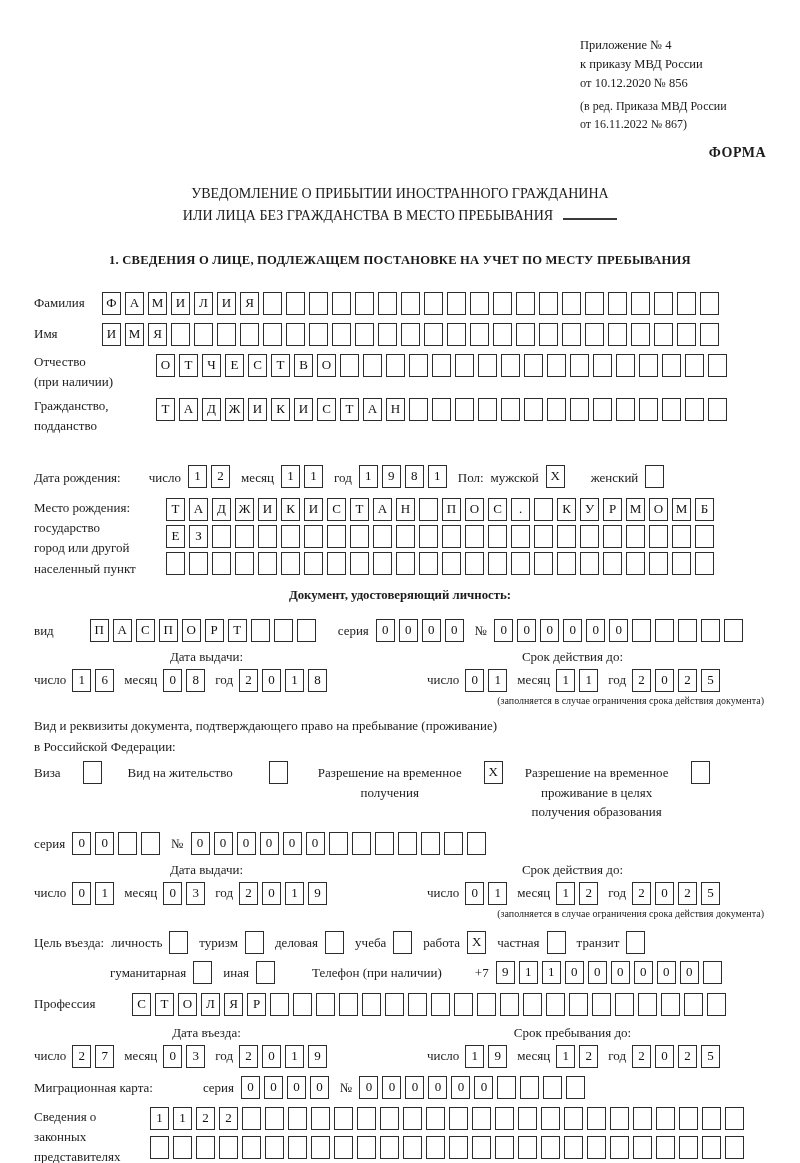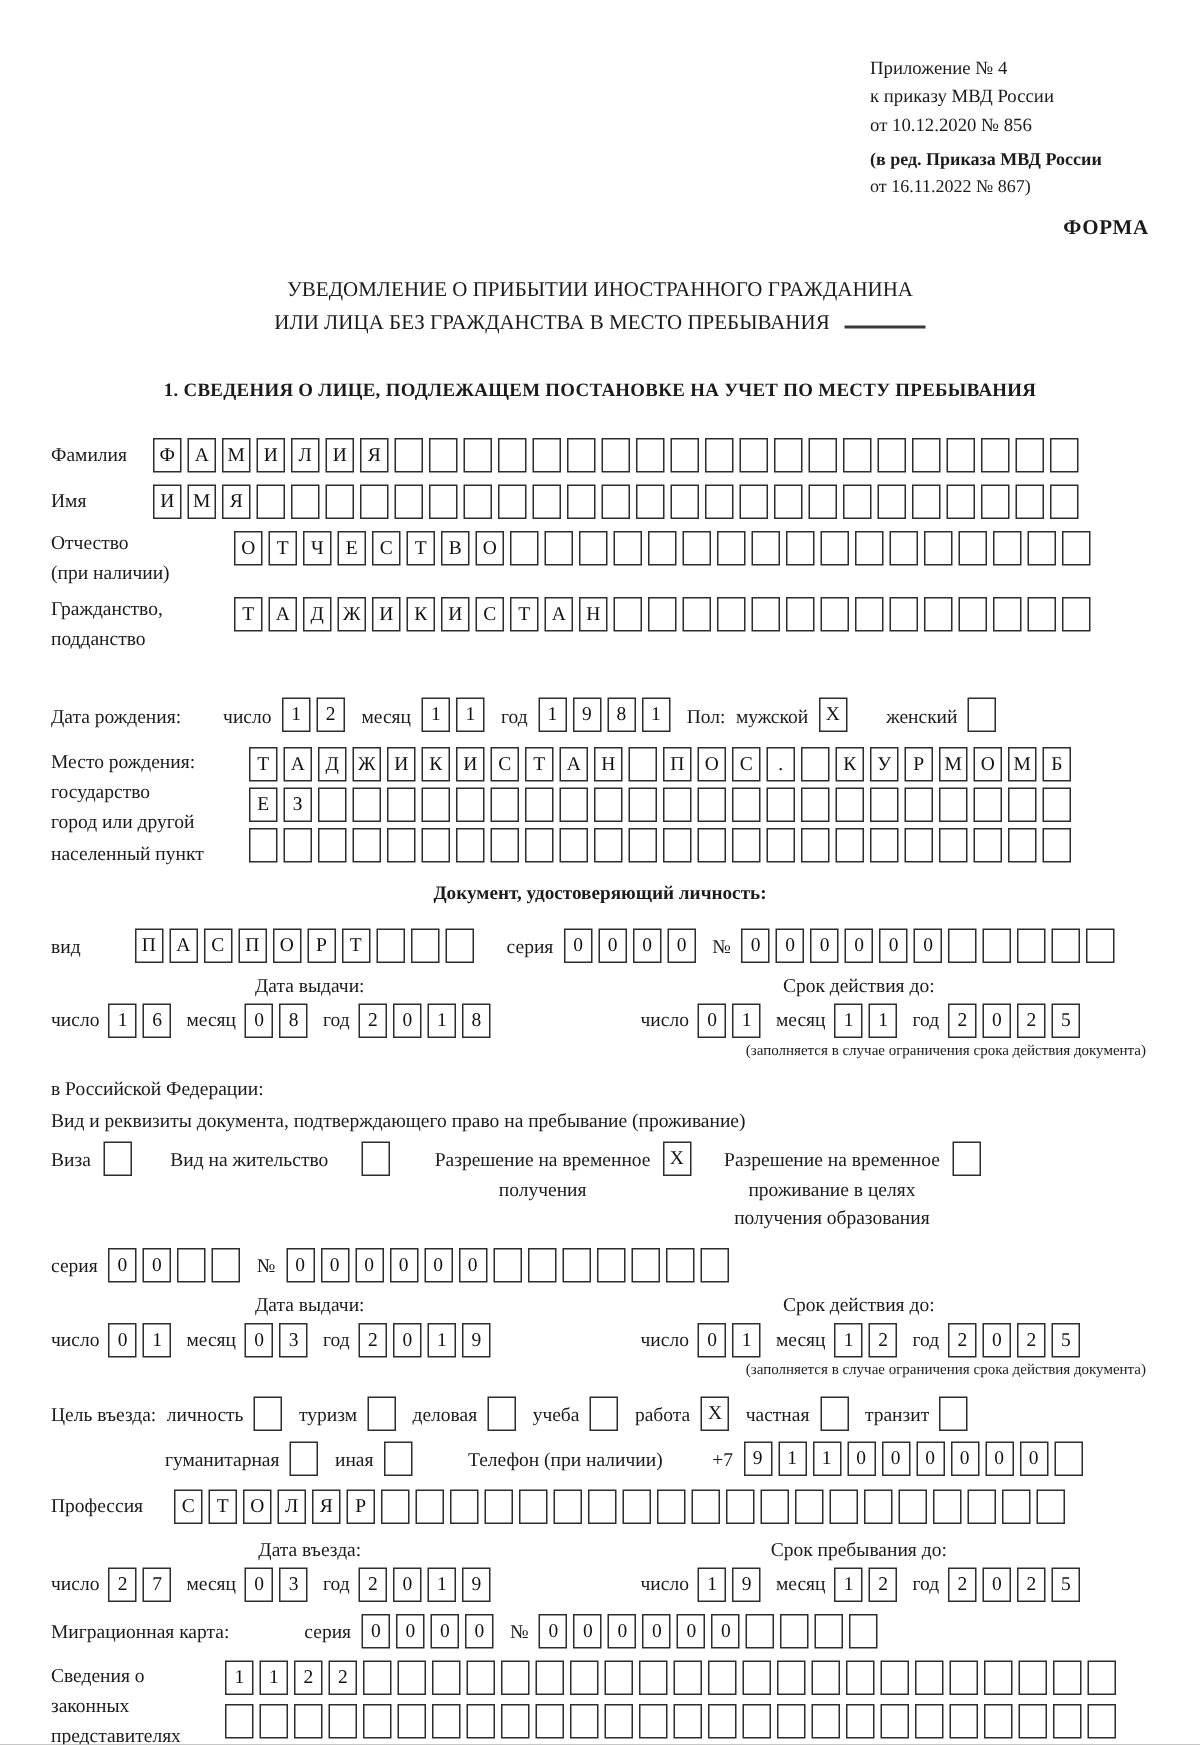--- a/index.html
+++ b/index.html
@@ -5,21 +5,21 @@
   html,body{margin:0;padding:0;background:#9a9a9a;}
   .page{
     position:relative;width:800px;height:1163px;margin:0 auto;background:#ffffff;
     font-family:"Liberation Serif","DejaVu Serif",serif;color:#1b1b1b;
     box-sizing:border-box;padding:36px 34px 20px 34px;overflow:hidden;
   }
   
   .hdr{margin-left:auto;width:186px;font-size:12.5px;line-height:1.5;}
   .hdr .hl{white-space:nowrap;}
   .hdr .hl.small{font-size:12px;}
-  .hdr .hl.gap{margin-top:5px;font-weight:bold;}
+  .hdr .hl.gap{margin-top:5px;}
   .forma{text-align:right;font-weight:bold;font-size:14px;margin-top:12px;letter-spacing:.5px;}
   .title{font-weight:normal;font-size:14px;text-align:center;margin-top:22px;line-height:1.55;}
   .blank-line{display:inline-block;width:54px;border-bottom:2px solid #3a3a3a;height:12px;margin-left:10px;}
   .sec{font-weight:bold;font-size:12.6px;text-align:center;margin-top:26px;letter-spacing:.2px;}
   
   .row{display:flex;align-items:flex-start;margin-top:8px;}
   .lbl{font-size:13px;padding-top:3px;white-space:nowrap;}
   .cells{display:flex;flex-wrap:nowrap;}
   .cell{
     box-sizing:border-box;flex:0 0 auto;width:19px;height:23px;margin-right:4px;
@@ -31,21 +31,21 @@
   .grp-rows{display:flex;flex-direction:column;row-gap:4px;}
   .doc-head{font-weight:bold;font-size:12.8px;text-align:center;margin-top:9px;}
   .dcols{display:flex;margin-top:7px;}
   .dcol-l{width:345px;flex:0 0 auto;}
   .dcol-r{flex:1;}
   .dhead{font-size:13px;text-align:center;margin-bottom:4px;}
   .dline{display:flex;align-items:center;column-gap:6px;font-size:13px;}
   .note{font-size:10px;text-align:right;margin-top:3px;padding-right:2px;}
   .intro{font-size:13px;margin-top:10px;line-height:1.6;}
   .opts{display:flex;align-items:flex-start;margin-top:6px;font-size:13px;}
-  .opt{display:flex;align-items:flex-start;column-gap:8px;}
+  .opt{display:flex;align-items:flex-start;column-gap:22px;}
   .opt .txt{text-align:center;line-height:1.5;}
   .purpose{display:flex;align-items:center;column-gap:7px;font-size:13px;margin-top:14px;flex-wrap:nowrap;}
   .purpose .cells,.opts .cells{margin-top:-2px;}
   .indent2{padding-left:76px;margin-top:9px;}
   .phone-gap{margin-left:26px;}
   .mt4{margin-top:4px;} .mt6{margin-top:6px;} .mt10{margin-top:10px;}
 </style>
 </head>
 <body>
 
@@ -408,22 +408,22 @@
             <span class="cell">0</span>
             <span class="cell">2</span>
             <span class="cell">5</span>
           </span>
       </div>
     </div>
   </div>
   <div class="note">(заполняется в случае ограничения срока действия документа)</div>
 
   <div class="intro">
+    <div>Вид и реквизиты документа, подтверждающего право на пребывание (проживание)</div>
     <div>в Российской Федерации:</div>
-    <div>Вид и реквизиты документа, подтверждающего право на пребывание (проживание)</div>
   </div>
 
   <div class="opts">
     <div class="opt">
       <span class="txt">Виза</span>
       <span class="cells">
           <span class="cell"></span>
         </span>
     </div>
     <div class="opt" style="margin-left:22px;">
@@ -577,21 +577,21 @@
         <span class="cell">0</span>
         <span class="cell">0</span>
         <span class="cell">0</span>
         <span class="cell">0</span>
         <span class="cell">0</span>
         <span class="cell">0</span>
         <span class="cell"></span>
       </span>
   </div>
 
-  <div class="row" style="margin-top:9px;">
+  <div class="row" style="margin-top:9px;gap:16px;">
     <span class="lbl" style="width:82px;">Профессия</span>
     <span class="cells">
         <span class="cell">С</span>
         <span class="cell">Т</span>
         <span class="cell">О</span>
         <span class="cell">Л</span>
         <span class="cell">Я</span>
         <span class="cell">Р</span>
         <span class="cell"></span>
         <span class="cell"></span>

